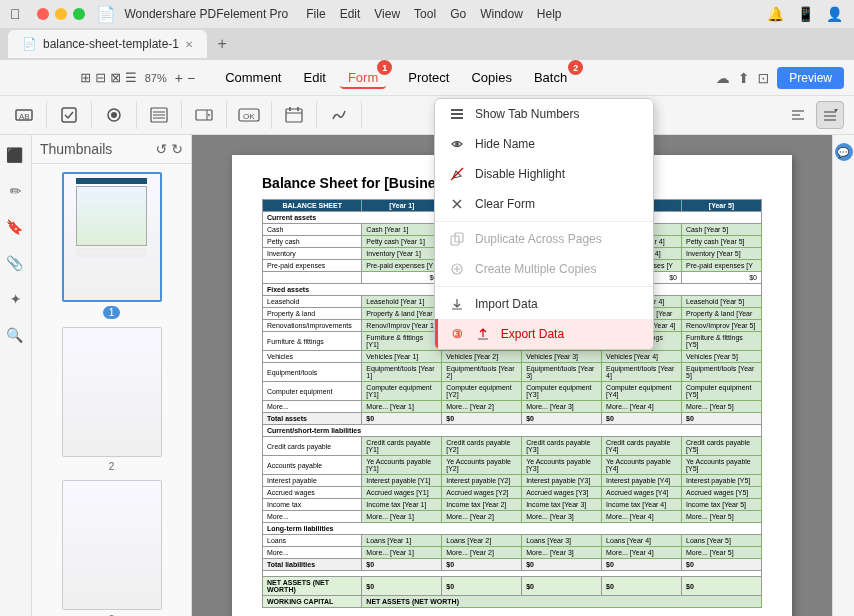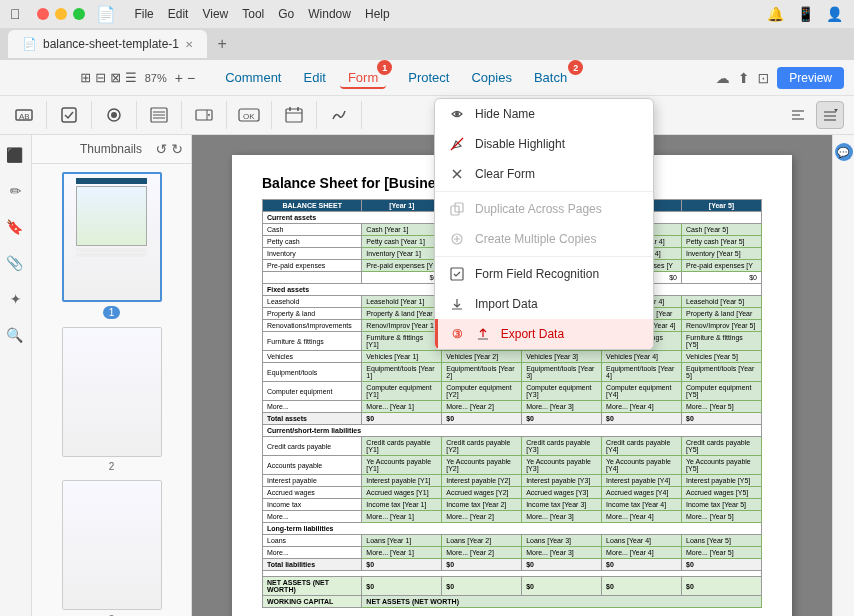--- a/index.html
+++ b/index.html
@@ -21,38 +21,38 @@
 
     
     .tabbar { background: #d8d8d8; height: 32px; display: flex; align-items: center; padding: 0 8px; gap: 4px; }
     .tab { background: #f5f5f5; border-radius: 6px 6px 0 0; padding: 4px 14px; font-size: 12px; color: #333; display: flex; align-items: center; gap: 6px; height: 28px; }
     .tab-close { font-size: 10px; color: #888; cursor: pointer; }
     .tab-add { font-size: 16px; color: #666; cursor: pointer; padding: 0 6px; }
 
     
     .toolbar { background: #f5f5f5; border-bottom: 1px solid #ddd; display: flex; flex-direction: column; }
     .toolbar-top { display: flex; align-items: center; padding: 0 10px; height: 36px; border-bottom: 1px solid #e0e0e0; }
-    .toolbar-nav-item { font-size: 13px; color: #0369a1; cursor: pointer; padding: 4px 8px; border-radius: 4px; }
+    .toolbar-nav-item { font-size: 13px; color: #000000; cursor: pointer; padding: 4px 8px; border-radius: 4px; }
     .toolbar-nav-item.active { color: #e74c3c; border-bottom: 2px solid #e74c3c; }
     .preview-btn { background: #3b82f6; color: white; border: none; border-radius: 4px; padding: 4px 12px; font-size: 12px; cursor: pointer; }
 
     .toolbar-icons { display: flex; align-items: center; padding: 4px 10px; height: 38px; gap: 6px; }
     .toolbar-icon-group { display: flex; gap: 4px; align-items: center; border-right: 1px solid #ddd; padding-right: 8px; margin-right: 2px; }
     .toolbar-icon-group:last-child { border-right: none; }
     .icon-btn { width: 28px; height: 28px; display: flex; align-items: center; justify-content: center; border-radius: 4px; cursor: pointer; font-size: 14px; color: #444; }
 
     
     .main-area { display: flex; height: calc(616px - 28px - 32px - 74px); }
     .left-sidebar { width: 32px; background: #f5f5f5; border-right: 1px solid #ddd; display: flex; flex-direction: column; align-items: center; padding-top: 8px; gap: 12px; }
     .sidebar-icon { width: 24px; height: 24px; display: flex; align-items: center; justify-content: center; font-size: 14px; color: #666; cursor: pointer; border-radius: 3px; }
 
     
     .thumb-panel { width: 160px; background: #f9f9f9; border-right: 1px solid #ddd; display: flex; flex-direction: column; }
     .thumb-header { display: flex; align-items: center; justify-content: space-between; padding: 6px 8px; border-bottom: 1px solid #ddd; }
-    .thumb-title { font-size: 12px; color: #555; font-weight: 500; margin-left: 40px; }
+    .thumb-title { font-size: 14px; color: #555; font-weight: 500; }
     .thumb-nav { display: flex; gap: 4px; }
     .thumb-nav-btn { font-size: 14px; color: #666; cursor: pointer; }
     .thumb-list { overflow-y: auto; padding: 8px; display: flex; flex-direction: column; gap: 8px; }
     .thumb-item { display: flex; flex-direction: column; align-items: center; gap: 4px; cursor: pointer; }
     .thumb-img { width: 100px; height: 130px; background: white; border: 1px solid #ccc; border-radius: 2px; overflow: hidden; display: flex; align-items: center; justify-content: center; }
     .thumb-img.selected { border: 2px solid #4a90d9; }
     .thumb-number { font-size: 10px; color: #666; background: #4a90d9; color: white; border-radius: 10px; padding: 1px 6px; }
     .thumb-img-inner { width: 100%; height: 100%; background: linear-gradient(to bottom, #f8f8ff 0%, #f0f0f0 100%); }
 
     
@@ -85,20 +85,21 @@
 <body>
 
 <div class="titlebar">
   <span class="apple-icon"></span>
   <div class="traffic-lights">
     <div class="traffic-light tl-red"></div>
     <div class="traffic-light tl-yellow"></div>
     <div class="traffic-light tl-green"></div>
   </div>
   <span style="font-size:16px; margin-left:4px;">📄</span>
+  <span class="app-name">Wondershare PDFelement Pro</span>
   <div class="menu-items">
     <span class="menu-item">File</span>
     <span class="menu-item">Edit</span>
     <span class="menu-item">View</span>
     <span class="menu-item">Tool</span>
     <span class="menu-item">Go</span>
     <span class="menu-item">Window</span>
     <span class="menu-item">Help</span>
   </div>
   <div class="titlebar-right">
@@ -537,20 +538,30 @@
 
   <div class="right-sidebar">
     <div class="right-icon">💬</div>
   </div>
 </div>
 
 <div class="dropdown-menu">
   <div class="dropdown-item">
     <span class="item-icon">
       <svg width="14" height="14" viewBox="0 0 14 14">
+          <rect x="1" y="2" width="12" height="2" fill="#555"></rect>
+          <rect x="1" y="6" width="12" height="2" fill="#555"></rect>
+          <rect x="1" y="10" width="12" height="2" fill="#555"></rect>
+        </svg>
+    </span>
+    <span>Show Tab Numbers</span>
+  </div>
+  <div class="dropdown-item">
+    <span class="item-icon">
+      <svg width="14" height="14" viewBox="0 0 14 14">
           <path d="M2 7 Q7 2 12 7 Q7 12 2 7Z" fill="none" stroke="#555" stroke-width="1.2"></path>
           <circle cx="7" cy="7" r="2" fill="#555"></circle>
         </svg>
     </span>
     <span>Hide Name</span>
   </div>
   <div class="dropdown-item">
     <span class="item-icon">
       <svg width="14" height="14" viewBox="0 0 14 14">
           <path d="M3 11 L6 4 L11 9 L8 10 Z" fill="none" stroke="#555" stroke-width="1.2"></path>
@@ -584,29 +595,20 @@
           <line x1="7" y1="4" x2="7" y2="10" stroke="#bbb" stroke-width="1.2"></line>
           <line x1="4" y1="7" x2="10" y2="7" stroke="#bbb" stroke-width="1.2"></line>
         </svg>
     </span>
     <span>Create Multiple Copies</span>
   </div>
   <div class="dropdown-separator"></div>
   <div class="dropdown-item">
     <span class="item-icon">
       <svg width="14" height="14" viewBox="0 0 14 14">
-          <rect x="1" y="1" width="12" height="12" rx="1" fill="none" stroke="#555" stroke-width="1.2"></rect>
-          <path d="M4 7 L6 9 L10 5" stroke="#555" stroke-width="1.2" fill="none"></path>
-        </svg>
-    </span>
-    <span>Form Field Recognition</span>
-  </div>
-  <div class="dropdown-item">
-    <span class="item-icon">
-      <svg width="14" height="14" viewBox="0 0 14 14">
           <path d="M7 2 L7 10 M4 7 L7 10 L10 7" stroke="#555" stroke-width="1.2" fill="none"></path>
           <line x1="2" y1="12" x2="12" y2="12" stroke="#555" stroke-width="1.2"></line>
         </svg>
     </span>
     <span>Import Data</span>
   </div>
   <div class="dropdown-item export-item">
     <span style="color:#e74c3c; font-size:12px; margin-right:2px; font-weight:bold;">③</span>
     <span class="item-icon">
       <svg width="14" height="14" viewBox="0 0 14 14">

